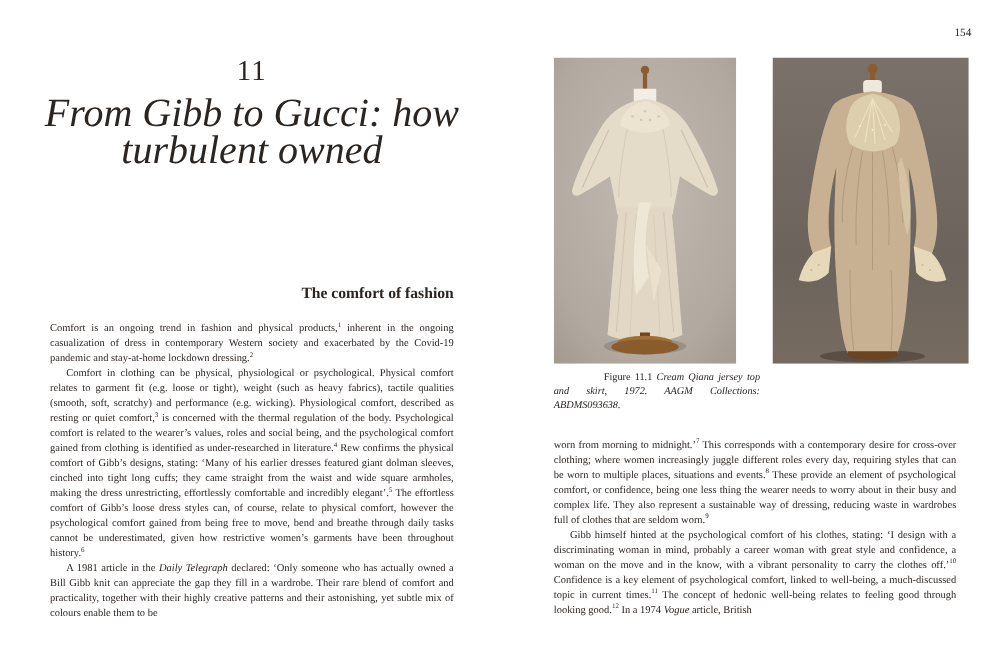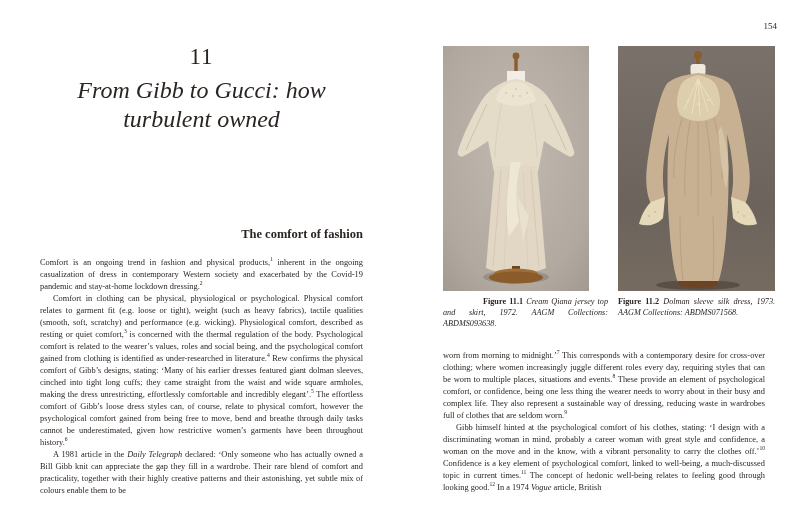--- a/index.html
+++ b/index.html
@@ -9,21 +9,21 @@
     color:#2b2522;overflow:hidden;
   }
   .spread{position:relative;width:800px;height:520px;background:#ffffff;}
 
   
   .left-page{position:absolute;left:40px;top:0;width:323px;height:520px;}
   .chapter-number{position:absolute;top:44px;left:0;width:100%;text-align:center;
     font-size:23px;letter-spacing:1px;}
   .chapter-title{position:absolute;top:76px;left:-20px;width:363px;margin:0;
     text-align:center;font-style:italic;font-weight:normal;
-    font-size:24px;line-height:29px;}
+    font-size:32px;line-height:29px;}
   .chapter-title span{display:block;}
   .author{position:absolute;top:167px;left:0;width:100%;text-align:center;
     font-weight:bold;font-size:12.5px;}
   .section-heading{position:absolute;top:227px;left:0;width:100%;margin:0;
     text-align:right;font-weight:bold;font-size:12.5px;}
   .body-text{font-size:8.4px;line-height:12px;text-align:justify;}
   .body-text p{margin:0;}
   .body-text p.indent{text-indent:13px;}
   .left-body{position:absolute;top:257px;left:0;width:323px;}
   sup{font-size:5.6px;line-height:0;vertical-align:super;}
@@ -109,21 +109,21 @@
             <path d="M80,126 C 82,160 84,200 85,224" stroke="#d6cbb6" stroke-width="0.7" fill="none"></path>
 
             <path d="M68,116 C 64,146 62,170 66,190 L76,176 C 72,154 73,132 78,116 Z" fill="#efe7d6"></path>
             <path d="M74,150 L80,196 L86,170 Z" fill="#e9e0cd"></path>
 
             <rect x="69" y="220" width="8" height="7" fill="#6d4520"></rect>
             <ellipse cx="73" cy="228" rx="22" ry="5.5" fill="#a06f36"></ellipse>
             <ellipse cx="73" cy="231.5" rx="27" ry="6" fill="#8a5c2b"></ellipse>
           </svg>
         </div>
-        <figcaption><span style="font-weight: bold; padding-left: 40px;">Figure 11.1</span><span> </span><span style="font-style: italic;">Cream Qiana jersey top and skirt, 1972. AAGM Collections: ABDMS093638.</span></figcaption>
+        <figcaption><span style="font-weight: normal; padding-left: 40px;">Figure 11.1</span><span> </span><span style="font-style: italic;">Cream Qiana jersey top and skirt, 1972. AAGM Collections: ABDMS093638.</span></figcaption>
       </figure>
 
       <figure class="figure-2">
         <div class="photo">
           <svg width="157" height="245" viewBox="0 0 157 245" xmlns="http://www.w3.org/2000/svg">
             <defs>
               <linearGradient id="f2bg" x1="0" y1="0" x2="0" y2="1">
                 <stop offset="0" stop-color="#7a716b"></stop>
                 <stop offset="0.65" stop-color="#6b635c"></stop>
                 <stop offset="1" stop-color="#766b60"></stop>
@@ -167,21 +167,20 @@
               <path d="M96,72 C 102,95 105,115 104,132"></path>
               <path d="M62,170 C 62,195 63,220 65,234"></path>
               <path d="M95,170 C 96,195 96,220 95,234"></path>
             </g>
 
             <path d="M103,80 C 110,100 113,125 108,142 C 104,130 102,105 100,86 Z" fill="#d6c2a4"></path>
 
             <path d="M60,235 h40 v3 a20,4 0 0 1 -40,0 z" fill="#6b4423"></path>
           </svg>
         </div>
-        <figcaption><span style="font-weight: bold;">Figure 11.2</span><span> </span><span style="font-style: italic;">Dolman sleeve silk dress, 1973. AAGM Collections: ABDMS071568.</span></figcaption>
       </figure>
     </div>
 
     <div class="body-text right-body">
       <p><span>worn from morning to midnight.’</span><sup>7</sup><span> This corresponds with a contemporary desire for cross-over clothing; where women increasingly juggle different roles every day, requiring styles that can be worn to multiple places, situations and events.</span><sup>8</sup><span> These provide an element of psychological comfort, or confidence, being one less thing the wearer needs to worry about in their busy and complex life. They also represent a sustainable way of dressing, reducing waste in wardrobes full of clothes that are seldom worn.</span><sup>9</sup></p>
       <p class="indent"><span>Gibb himself hinted at the psychological comfort of his clothes, stating: ‘I design with a discriminating woman in mind, probably a career woman with great style and confidence, a woman on the move and in the know, with a vibrant personality to carry the clothes off.’</span><sup>10</sup><span> Confidence is a key element of psychological comfort, linked to well-being, a much-discussed topic in current times.</span><sup>11</sup><span> The concept of hedonic well-being relates to feeling good through looking good.</span><sup>12</sup><span> In a 1974 </span><span style="font-style: italic;">Vogue</span><span> article, British</span></p>
     </div>
   </section>
 </div>
 

